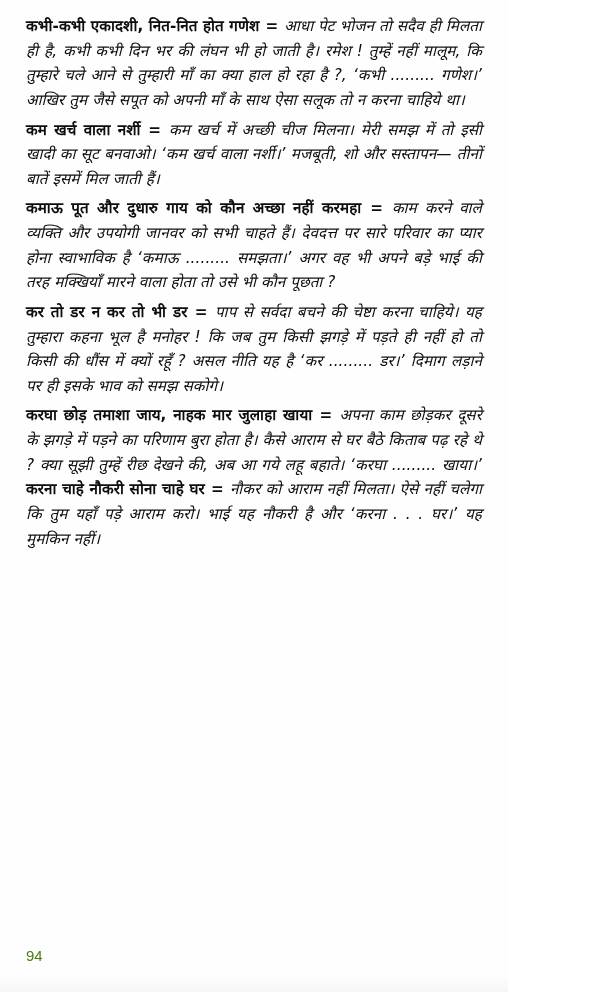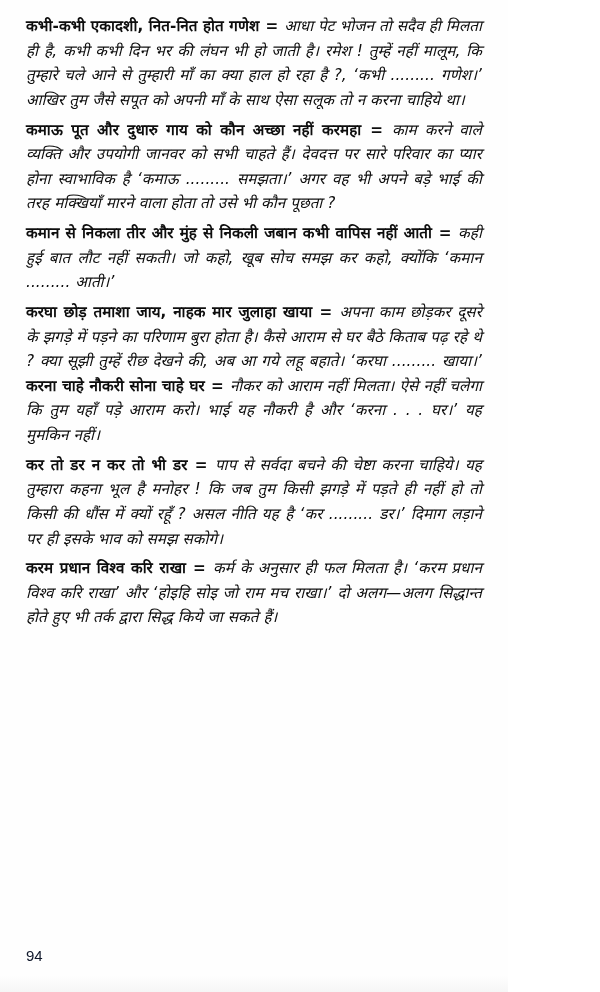--- a/index.html
+++ b/index.html
@@ -44,21 +44,21 @@
   }
   .entry .gloss {
     font-style: italic;
   }
   .folio {
     position: absolute;
     left: 26px;
     bottom: 28px;
     font-size: 15px;
     font-family: "Liberation Sans", sans-serif;
-    color: #0f172a;
+    color: #4d7c0f;
   }
   
   .edge-smudge {
     position: absolute;
     left: 0;
     right: 0;
     bottom: 0;
     height: 16px;
     background: linear-gradient(to bottom, rgba(255,255,255,0), rgba(245,245,245,0.9));
     pointer-events: none;
@@ -69,53 +69,48 @@
 
 <div class="page">
   <div class="entries">
 
     <p class="entry">
       <span class="headword">कभी-कभी एकादशी, नित-नित होत गणेश</span>
       <span class="eq">=</span>
       <span class="gloss">आधा पेट भोजन तो सदैव ही मिलता ही है, कभी कभी दिन भर की लंघन भी हो जाती है। रमेश ! तुम्हें नहीं मालूम, कि तुम्हारे चले आने से तुम्हारी माँ का क्या हाल हो रहा है ?, ‘कभी ......... गणेश।’ आखिर तुम जैसे सपूत को अपनी माँ के साथ ऐसा सलूक तो न करना चाहिये था।</span>
     </p>
 
+    <p class="entry">
+      <span class="headword">कम खर्च वाला नर्शी</span>
+      <span class="eq">=</span>
+      <span class="gloss">कम खर्च में अच्छी चीज मिलना। मेरी समझ में तो इसी खादी का सूट बनवाओ। ‘कम खर्च वाला नर्शी।’ मजबूती, शो और सस्तापन— तीनों बातें इसमें मिल जाती हैं।</span>
+    </p>
 
     <p class="entry">
       <span class="headword">कमाऊ पूत और दुधारु गाय को कौन अच्छा नहीं करमहा</span>
       <span class="eq">=</span>
       <span class="gloss">काम करने वाले व्यक्ति और उपयोगी जानवर को सभी चाहते हैं। देवदत्त पर सारे परिवार का प्यार होना स्वाभाविक है ‘कमाऊ ......... समझता।’ अगर वह भी अपने बड़े भाई की तरह मक्खियाँ मारने वाला होता तो उसे भी कौन पूछता ?</span>
     </p>
 
+
     <p class="entry">
-      <span class="headword">कमान से निकला तीर और मुंह से निकली जबान कभी वापिस नहीं आती</span>
+      <span class="headword">कर तो डर न कर तो भी डर</span>
       <span class="eq">=</span>
-      <span class="gloss">कही हुई बात लौट नहीं सकती। जो कहो, खूब सोच समझ कर कहो, क्योंकि ‘कमान ......... आती।’</span>
+      <span class="gloss">पाप से सर्वदा बचने की चेष्टा करना चाहिये। यह तुम्हारा कहना भूल है मनोहर ! कि जब तुम किसी झगड़े में पड़ते ही नहीं हो तो किसी की धौंस में क्यों रहूँ ? असल नीति यह है ‘कर ......... डर।’ दिमाग लड़ाने पर ही इसके भाव को समझ सकोगे।</span>
     </p>
 
     <p class="entry">
       <span class="headword">करघा छोड़ तमाशा जाय, नाहक मार जुलाहा खाया</span>
       <span class="eq">=</span>
       <span class="gloss">अपना काम छोड़कर दूसरे के झगड़े में पड़ने का परिणाम बुरा होता है। कैसे आराम से घर बैठे किताब पढ़ रहे थे ? क्या सूझी तुम्हें रीछ देखने की, अब आ गये लहू बहाते। ‘करघा ......... खाया।’</span>
       <span class="headword">करना चाहे नौकरी सोना चाहे घर</span>
       <span class="eq">=</span>
       <span class="gloss">नौकर को आराम नहीं मिलता। ऐसे नहीं चलेगा कि तुम यहाँ पड़े आराम करो। भाई यह नौकरी है और ‘करना . . . घर।’ यह मुमकिन नहीं।</span>
     </p>
 
-    <p class="entry">
-      <span class="headword">कर तो डर न कर तो भी डर</span>
-      <span class="eq">=</span>
-      <span class="gloss">पाप से सर्वदा बचने की चेष्टा करना चाहिये। यह तुम्हारा कहना भूल है मनोहर ! कि जब तुम किसी झगड़े में पड़ते ही नहीं हो तो किसी की धौंस में क्यों रहूँ ? असल नीति यह है ‘कर ......... डर।’ दिमाग लड़ाने पर ही इसके भाव को समझ सकोगे।</span>
-    </p>
-
-    <p class="entry">
-      <span class="headword">करम प्रधान विश्व करि राखा</span>
-      <span class="eq">=</span>
-      <span class="gloss">कर्म के अनुसार ही फल मिलता है। ‘करम प्रधान विश्व करि राखा’ और ‘होइहि सोइ जो राम मच राखा।’ दो अलग—अलग सिद्धान्त होते हुए भी तर्क द्वारा सिद्ध किये जा सकते हैं।</span>
-    </p>
 
 
 
   </div>
 
   <div class="folio">94</div>
   <div class="edge-smudge"></div>
 </div>
 
 </body></html>

